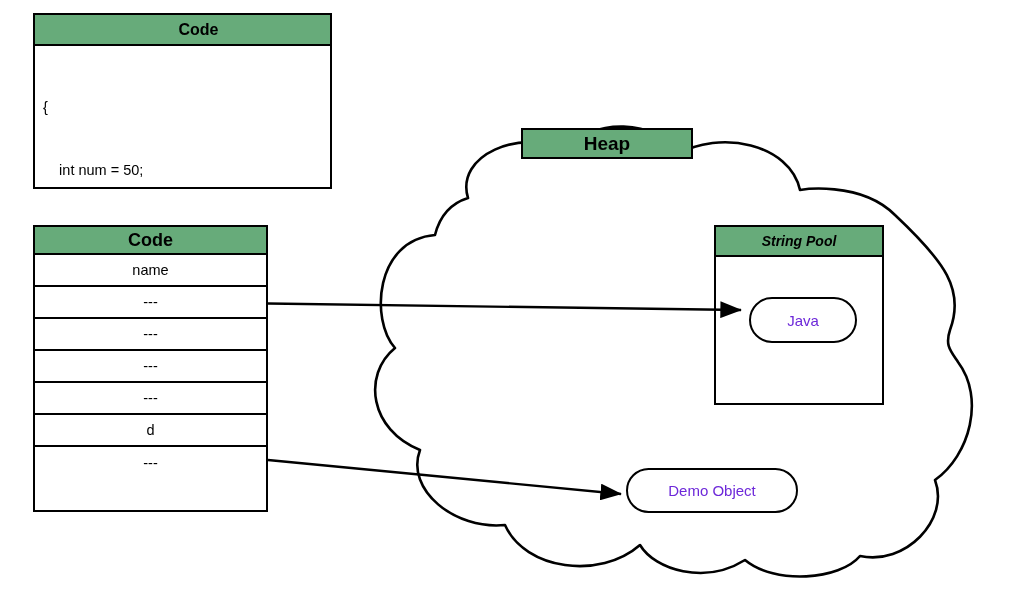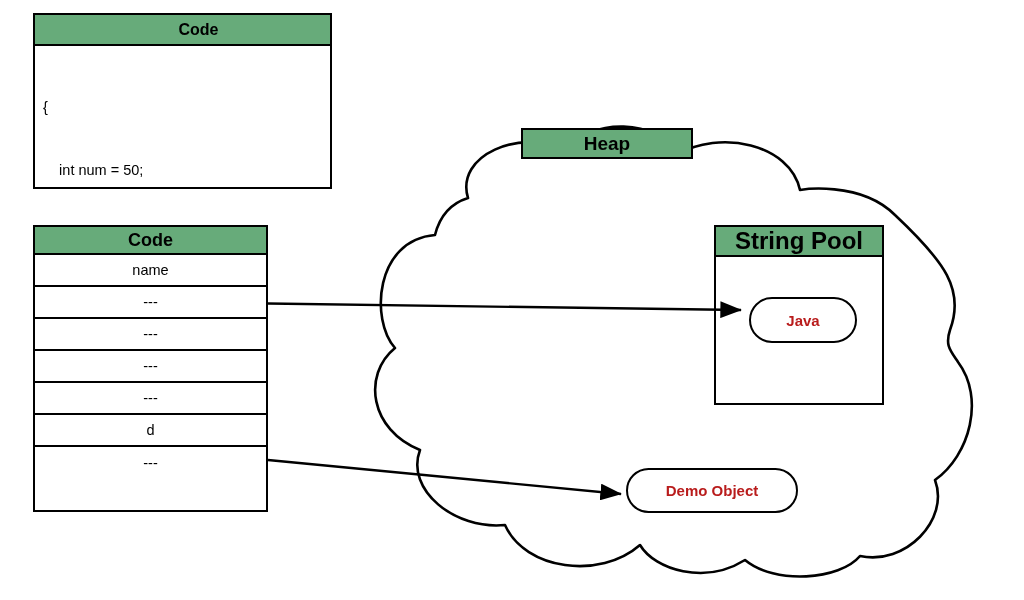--- a/index.html
+++ b/index.html
@@ -83,34 +83,34 @@
     justify-content: center;
     z-index: 6;
     margin-top: 20px;
   }
 
   
   #cloud-svg { left: 0; top: 0; width: 1024px; height: 600px; z-index: 1; }
 
   
   #string-pool-panel { left: 714px; top: 225px; width: 170px; height: 180px; }
-  #string-pool-panel .panel-title { height: 30px; font-size: 24px; }
+  #string-pool-panel .panel-title { height: 30px; font-size: 14px; font-style: italic; }
   .pool-body { position: relative; height: 146px; }
 
   
   .pill {
     box-sizing: border-box;
     border: 2px solid #000000;
     background: #ffffff;
     border-radius: 999px;
     display: flex;
     align-items: center;
     justify-content: center;
-    font-weight: bold;
-    color: #b91c1c;
+    font-weight: normal;
+    color: #6d28d9;
   }
   #java-pill {
     left: 33px; top: 40px; width: 108px; height: 46px; font-size: 15px;
   }
   #demo-object-pill {
     left: 626px; top: 468px; width: 172px; height: 45px; font-size: 15px; z-index: 6;
   }
 
   
   #arrows-svg { left: 0; top: 0; width: 1024px; height: 600px; z-index: 7; }

